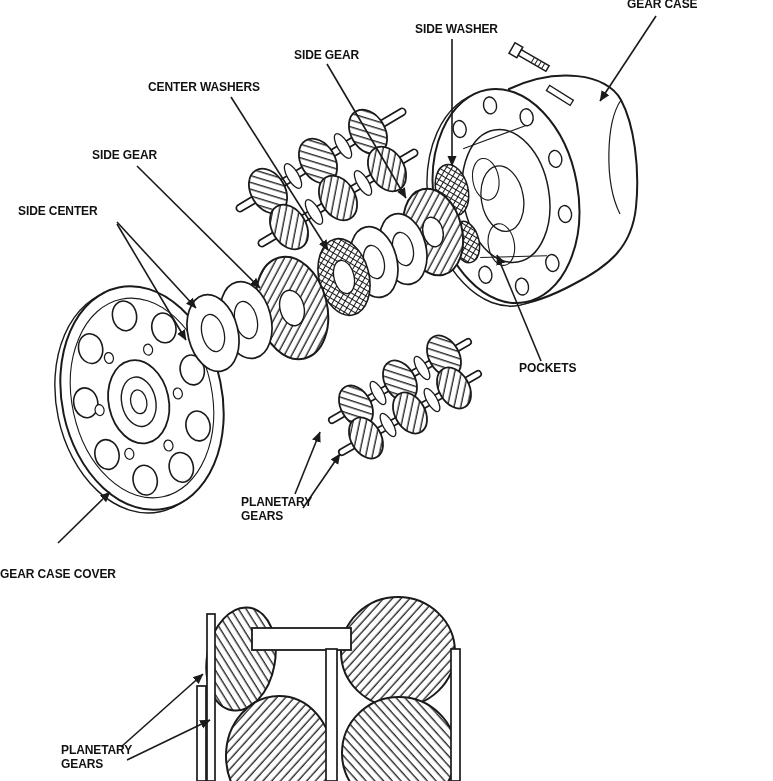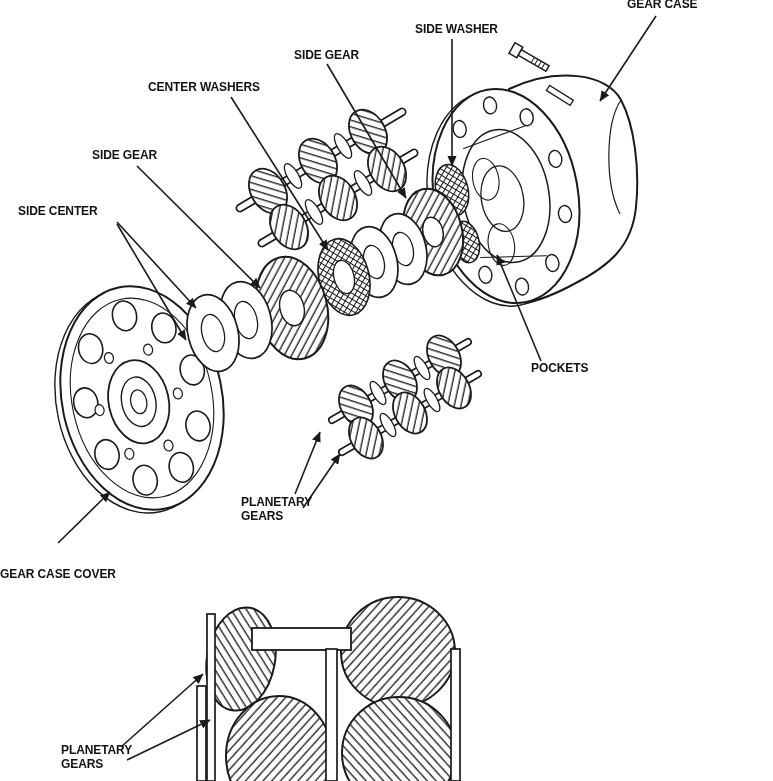--- a/index.html
+++ b/index.html
@@ -190,19 +190,19 @@
       <line x1="127" y1="760" x2="210" y2="720" marker-end="url(#ah)"></line>
     </g>
   </svg>
 
   <div class="lbl" style="left:627px;top:-2px">GEAR CASE</div>
   <div class="lbl" style="left:415px;top:23px">SIDE WASHER</div>
   <div class="lbl" style="left:294px;top:49px">SIDE GEAR</div>
   <div class="lbl" style="left:148px;top:81px">CENTER WASHERS</div>
   <div class="lbl" style="left:92px;top:149px">SIDE GEAR</div>
   <div class="lbl" style="left:18px;top:205px">SIDE CENTER</div>
-  <div class="lbl" style="left:531px;top:362px">POCKETS</div>
+  <div class="lbl" style="left:519px;top:362px">POCKETS</div>
   <div class="lbl" style="left:241px;top:496px">PLANETARY
 GEARS</div>
   <div class="lbl" style="left:0px;top:568px">GEAR CASE COVER</div>
   <div class="lbl" style="left:61px;top:744px">PLANETARY
 GEARS</div>
 </div>
 
 </body></html>

